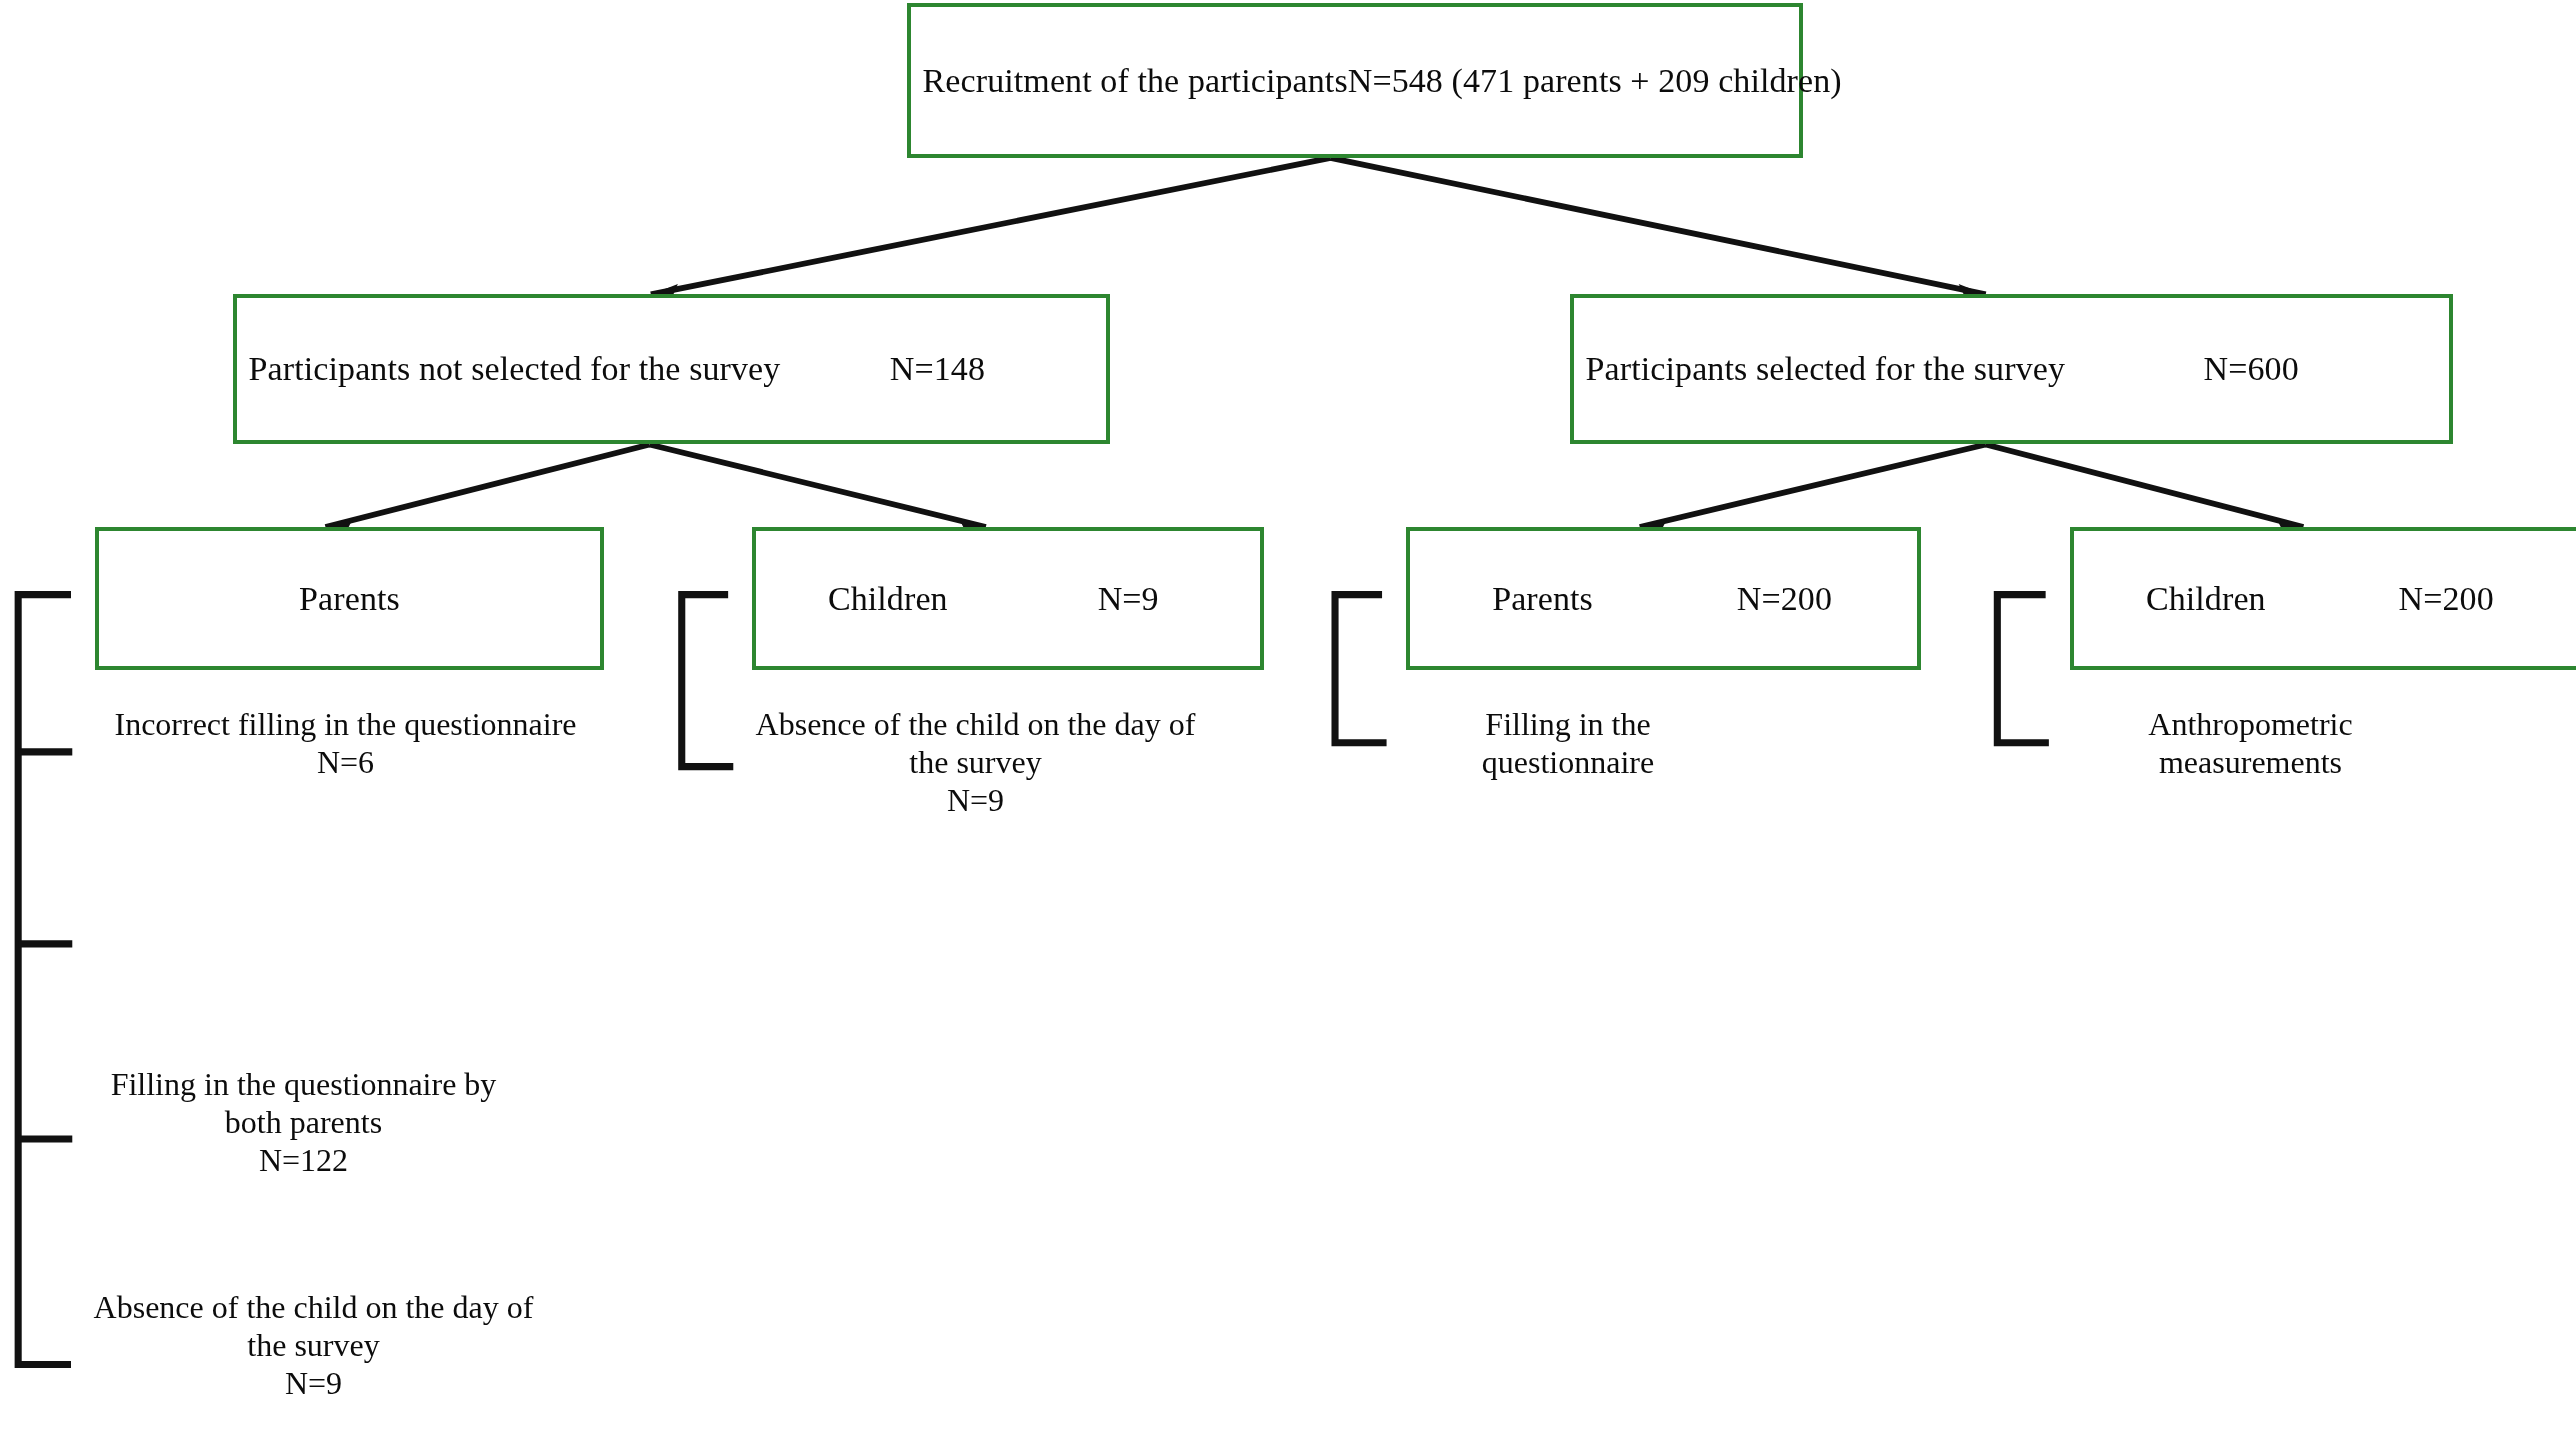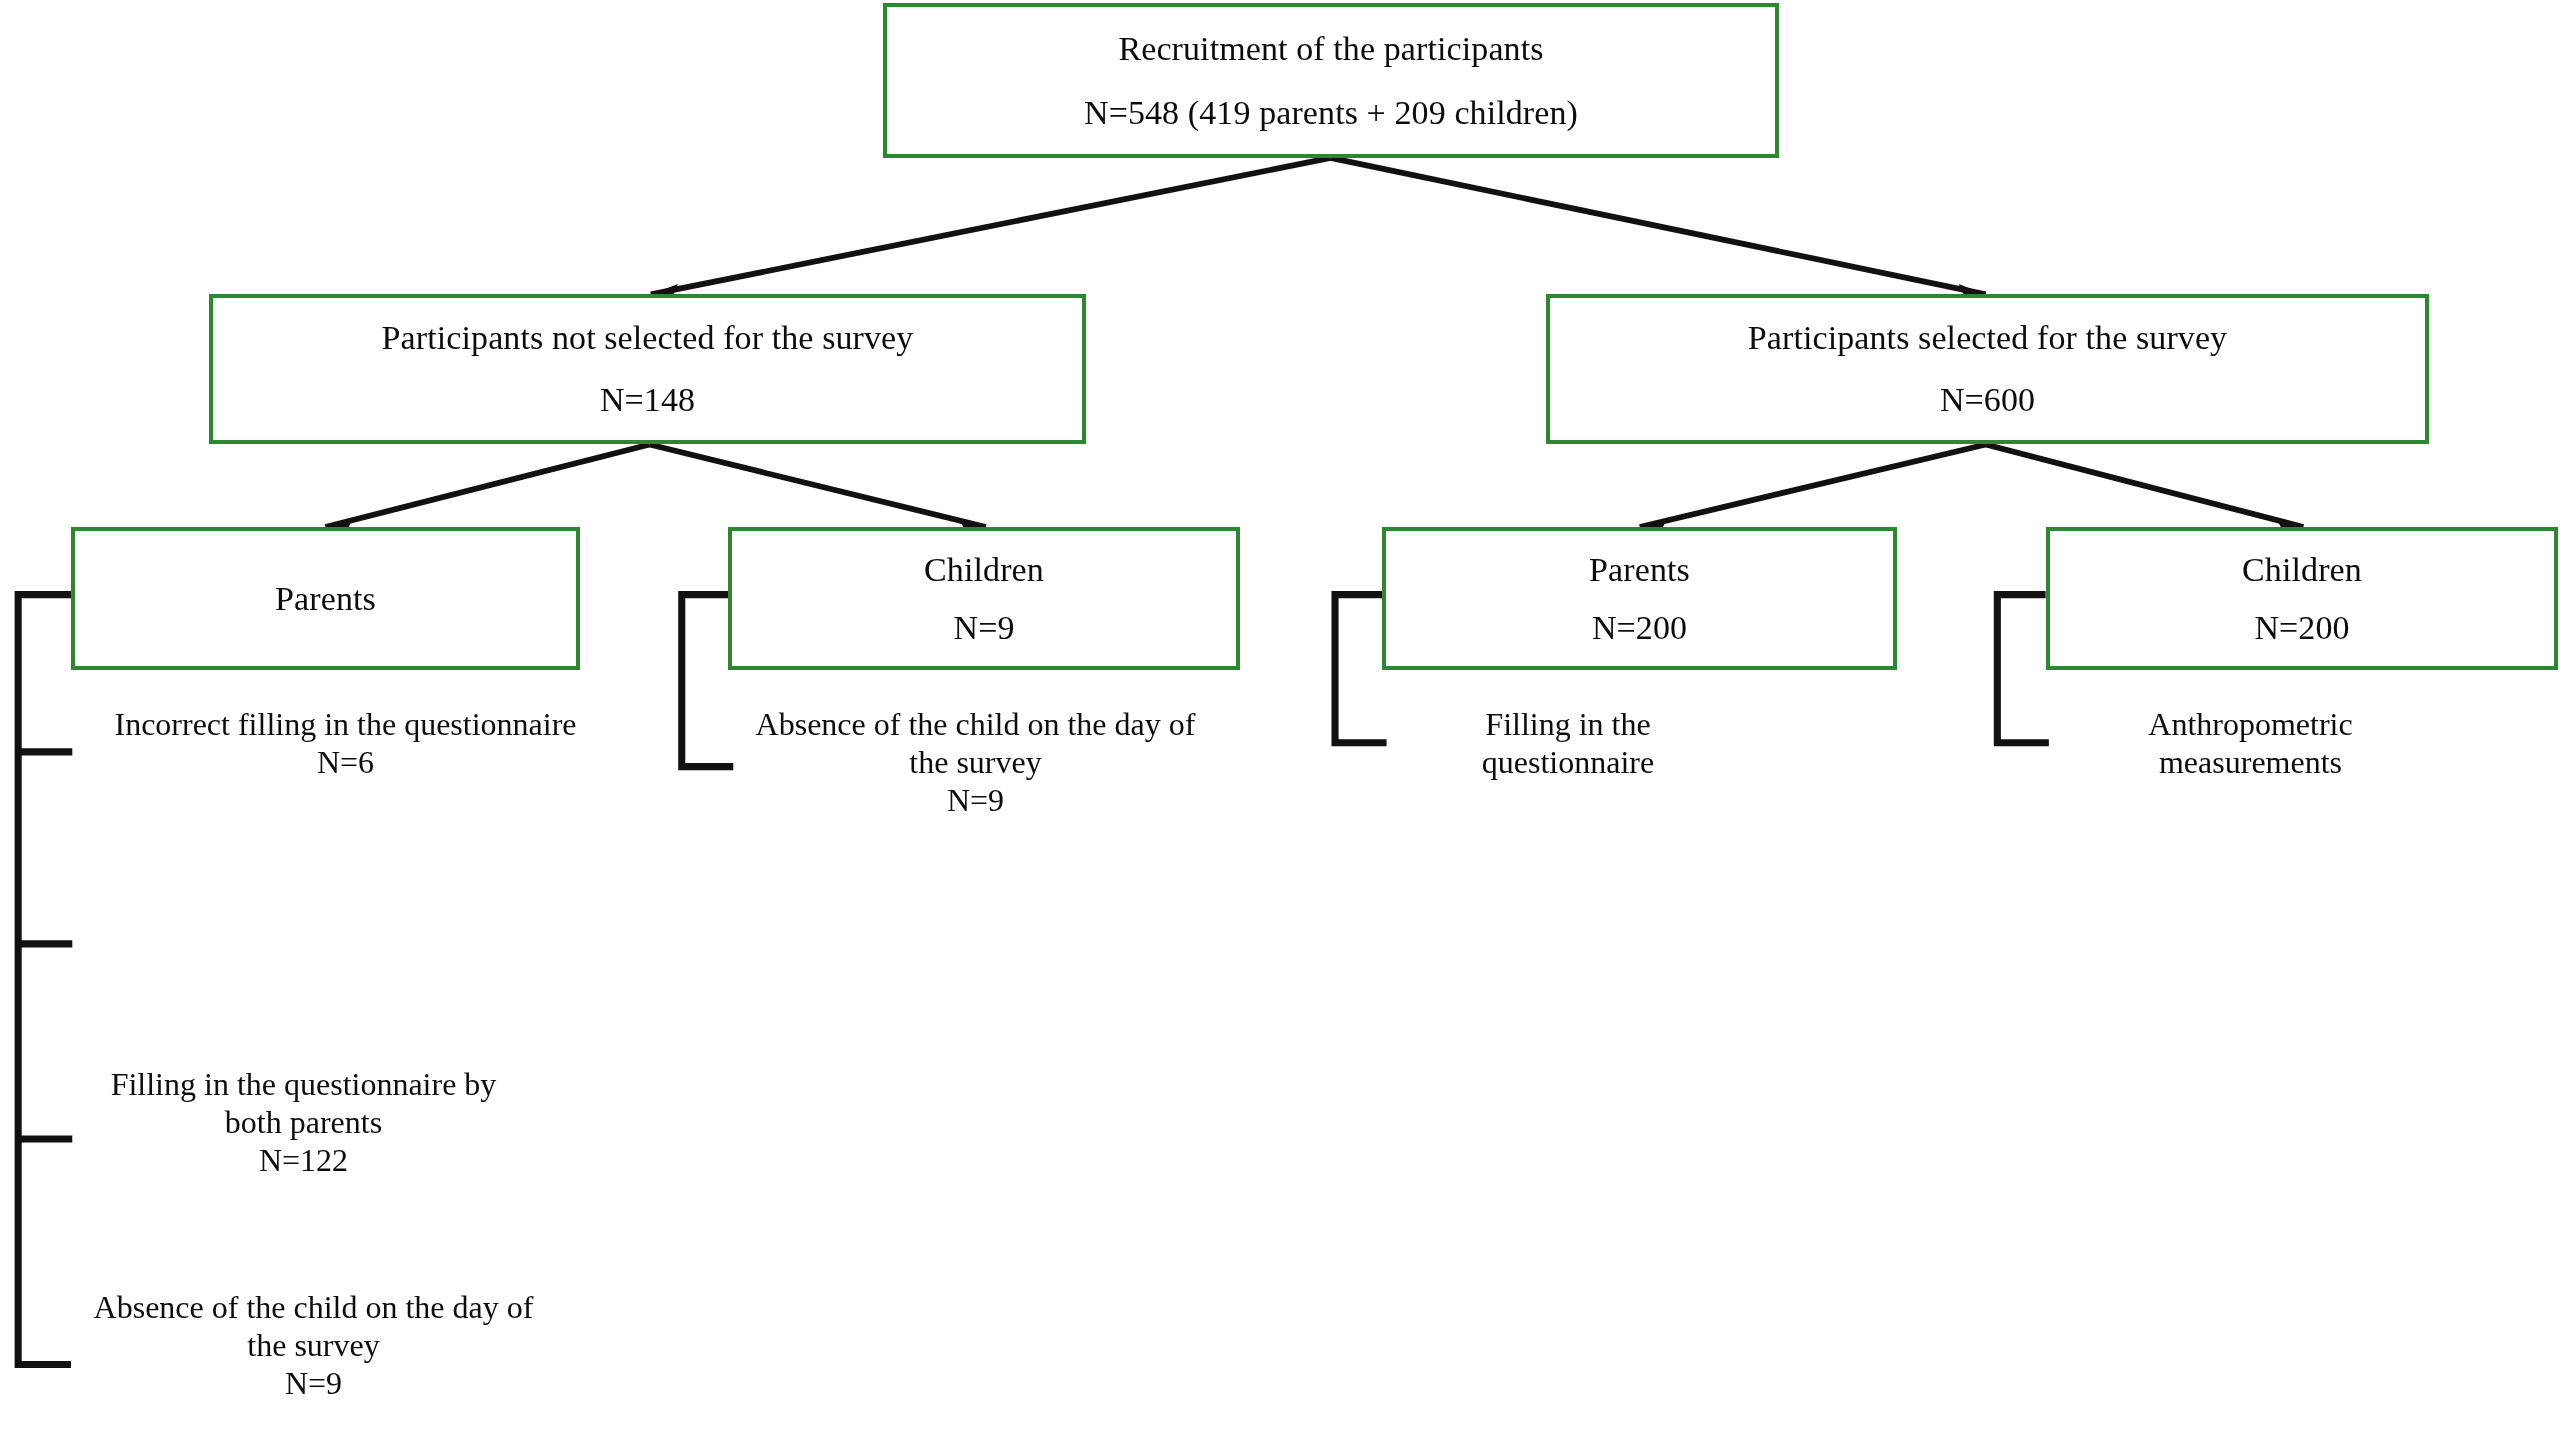--- a/index.html
+++ b/index.html
@@ -12,26 +12,27 @@
     background:#ffffff;
     overflow:hidden;
   }
   
   .node{
     position:absolute;
     box-sizing:border-box;
     background:#ffffff;
     border:4.5px solid var(--green,#2d8630);
     display:flex;
-    flex-direction:column;
+    flex-direction:row;
     align-items:center;
     justify-content:space-around;
     text-align:center;
     padding:9px 11.6px;
     z-index:5;
+    margin-left:24px;
   }
   .node .line{
     display:block;
     width:100%;
     font-size:34px;
     line-height:1.15;
     color:#0c0c0c;
     letter-spacing:0.1px;
     white-space:nowrap;
   }
@@ -97,21 +98,21 @@
       <path d="M 2145 923 L 2072 923 L 2072 1153 L 2152 1153"></path>
     </g>
 
     <g stroke="#111111" fill="none" stroke-width="11" stroke-linecap="butt">
       <path d="M 3175 923 L 3100 923 L 3100 1153 L 3180 1153"></path>
     </g>
   </svg>
 
   <div class="node" style="left: 883px; top: 3.2px; width: 896px; height: 155px; border-color: rgb(45, 134, 48);">
     <span class="line">Recruitment of the participants</span>
-    <span class="line">N=548 (419 parents + 209 children)</span>
+    <span class="line">N=548 (471 parents + 209 children)</span>
   </div>
 
   <div class="node" style="left: 209px; top: 294px; width: 877px; height: 150px; border-color: rgb(45, 134, 48);">
     <span class="line">Participants not selected for the survey</span>
     <span class="line">N=148</span>
   </div>
 
   <div class="node" style="left: 1546px; top: 294px; width: 883px; height: 150px; border-color: rgb(45, 134, 48);">
     <span class="line">Participants selected for the survey</span>
     <span class="line">N=600</span>

